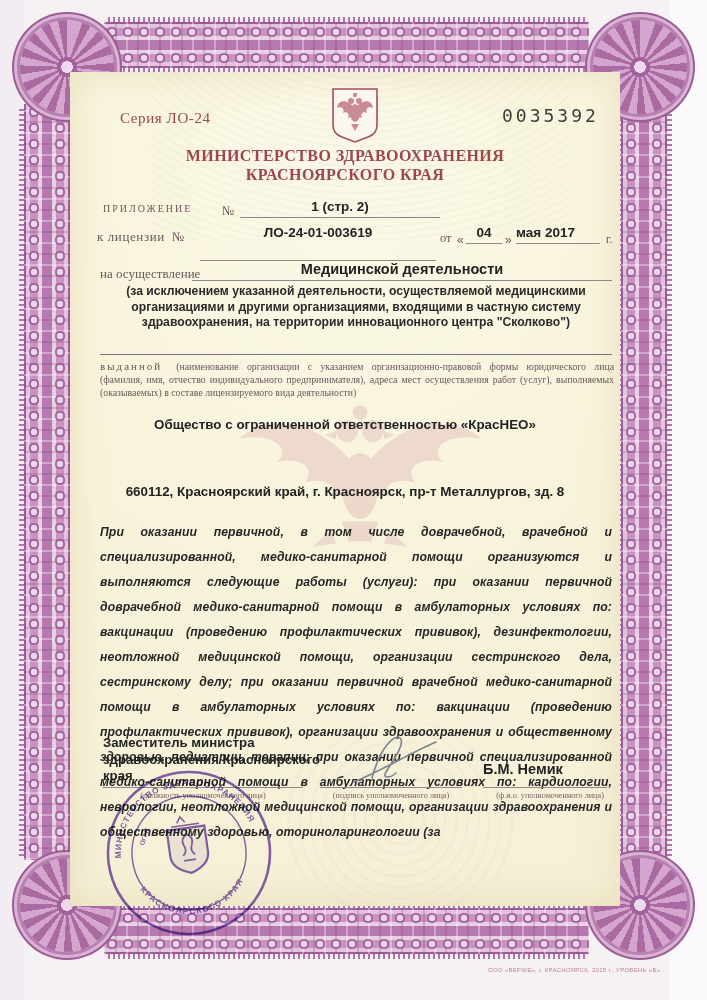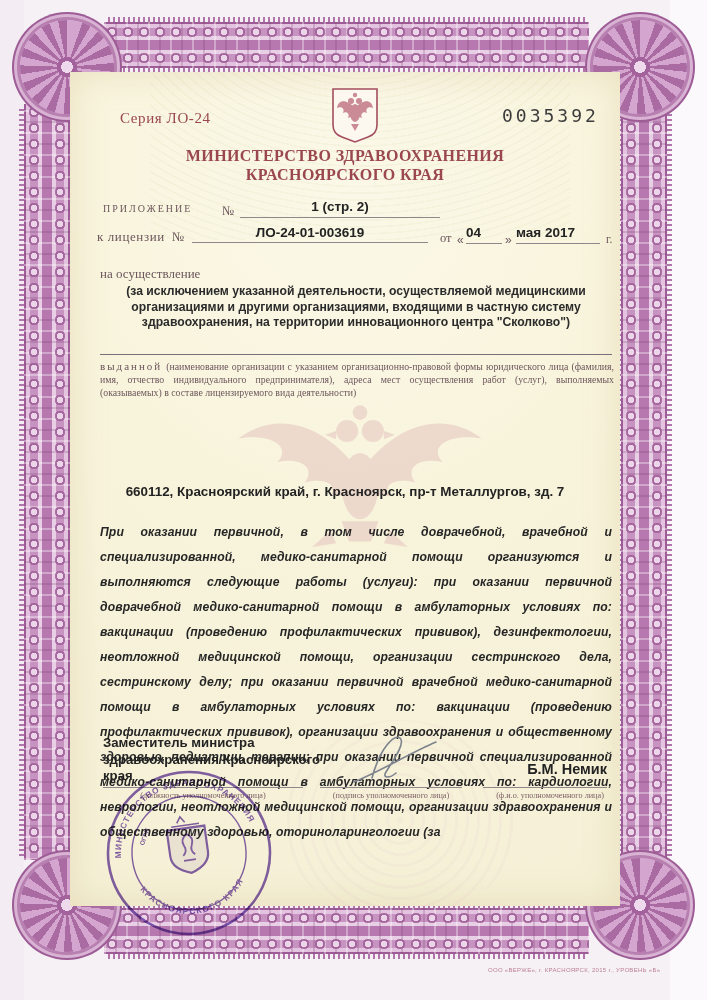--- a/index.html
+++ b/index.html
@@ -76,44 +76,44 @@
   .caption{font-family:"Liberation Serif",serif;font-size:8.2px;color:#7d6065;text-align:center;}
   #series{left:120px;top:110px;font-size:15px;letter-spacing:.6px;}
   #serial{left:502px;top:105px;font-size:18px;letter-spacing:3px;color:#3c3c3c;}
   #title{left:70px;top:146px;width:550px;text-align:center;font-weight:bold;font-size:16px;line-height:19px;letter-spacing:.4px;}
   #emblem{left:330px;top:86px;width:50px;height:58px;}
   #appendix-label{left:103px;top:203px;font-size:10px;letter-spacing:2px;}
   #appendix-nosign{left:222px;top:203px;font-size:13px;}
   #appendix-line{left:240px;top:199px;width:200px;text-align:center;font-size:13.5px;border-bottom:1px solid #8f878b;padding-bottom:3px;}
   #license-label{left:97px;top:229px;font-size:13px;letter-spacing:.6px;}
   #license-nosign{left:172px;top:229px;font-size:13px;}
-  #license-line{left:192px;top:225px;width:236px;text-align:center;font-size:13.5px;border-bottom:1px solid #8f878b;padding-bottom:2px;}
+  #license-line{left:200px;top:225px;width:236px;text-align:center;font-size:13.5px;border-bottom:1px solid #8f878b;padding-bottom:20px;}
   #from-label{left:440px;top:231px;font-size:12.5px;}
   #q-open{left:457px;top:233px;font-size:12px;color:#6d565c;}
-  #day-line{left:466px;top:225px;width:36px;font-size:13.5px;border-bottom:1px solid #8f878b;padding-bottom:3px;}
+  #day-line{left:466px;top:225px;width:36px;text-align:center;font-size:13.5px;border-bottom:1px solid #8f878b;padding-bottom:3px;}
   #q-close{left:505px;top:233px;font-size:12px;color:#6d565c;}
   #month-line{left:516px;top:225px;width:84px;font-size:13.5px;border-bottom:1px solid #8f878b;padding-bottom:3px;white-space:nowrap;}
   #year-suffix{left:606px;top:233px;font-size:11.5px;}
   #activity-label{left:100px;top:266px;font-size:13px;text-align:right;}
   #activity-line{left:192px;top:261px;width:420px;text-align:center;font-size:14.5px;border-bottom:1px solid #8f878b;padding-bottom:3px;}
   #exception{left:96px;top:284px;width:520px;text-align:center;font-weight:bold;font-size:12.2px;line-height:15.6px;color:#2b2b2b;}
   #rule{left:100px;top:354px;width:512px;border-top:1.6px solid #75707a;}
   #issued{left:100px;top:360px;width:514px;font-size:9.8px;line-height:12.8px;text-align:justify;color:#6d565c;}
-  #issued .issued-word{font-size:11px;letter-spacing:2px;margin-right:4px;}
+  #issued .issued-word{font-size:11px;letter-spacing:2px;margin-right:14px;}
   #org-name{left:80px;top:417px;width:530px;text-align:center;font-size:13.4px;}
   #org-address{left:80px;top:484px;width:530px;text-align:center;font-size:13.4px;}
   #works{left:100px;top:520px;width:512px;font-weight:bold;font-size:12.2px;line-height:25px;text-align:justify;color:#262626;letter-spacing:.1px;font-style:italic;}
   #sig-position{left:103px;top:735px;width:230px;font-weight:bold;font-size:13.2px;line-height:16.6px;color:#232323;}
   #sig-line-left{left:103px;top:787px;width:200px;border-top:1px solid #8f878b;}
   #sig-line-mid{left:320px;top:787px;width:142px;border-top:1px solid #8f878b;}
   #sig-line-right{left:483px;top:787px;width:124px;border-top:1px solid #8f878b;}
   #sig-cap-left{left:103px;top:791px;width:200px;}
   #sig-cap-mid{left:308px;top:791px;width:166px;}
   #sig-cap-right{left:482px;top:791px;width:136px;}
-  #sig-name{left:483px;top:761px;width:124px;text-align:right;font-weight:bold;font-size:14.5px;color:#232323;}
+  #sig-name{left:483px;top:761px;width:124px;font-weight:bold;font-size:14.5px;color:#232323;}
   #signature-svg{left:338px;top:728px;width:112px;height:58px;}
   #stamp{left:104px;top:768px;width:170px;height:170px;transform:rotate(-8deg);opacity:.92;mix-blend-mode:multiply;}
   #stamp text{fill:#7a55b5;font-family:"Liberation Sans",sans-serif;font-weight:bold;}
   #footer-note{left:70px;top:883px;width:550px;text-align:center;font-family:"Liberation Serif",serif;font-weight:600;font-size:13.8px;letter-spacing:.5px;color:#8a4350;}
   #print-info{left:488px;top:967px;font-size:6px;color:#bb7f92;letter-spacing:.3px;white-space:nowrap;}
   #watermark{left:222px;top:382px;width:276px;height:190px;opacity:.33;pointer-events:none;}
 </style>
 </head>
 <body>
 
@@ -176,29 +176,31 @@
   <div class="abs label" id="license-nosign">№</div>
   <div class="abs fill" id="license-line">ЛО-24-01-003619</div>
   <div class="abs label" id="from-label">от</div>
   <div class="abs" id="q-open">«</div>
   <div class="abs fill" id="day-line">04</div>
   <div class="abs" id="q-close">»</div>
   <div class="abs fill" id="month-line">мая 2017</div>
   <div class="abs label" id="year-suffix">г.</div>
 
   <div class="abs label" id="activity-label">на осуществление</div>
+  <div class="abs fill" id="activity-line">Медицинской деятельности</div>
   <div class="abs" id="exception">(за исключением указанной деятельности, осуществляемой медицинскими организациями и другими организациями, входящими в частную систему здравоохранения, на территории инновационного центра "Сколково")</div>
 
   <div class="abs" id="rule"></div>
 
   <div class="abs serif" id="issued">
     <span class="issued-word">выданной</span><span>(наименование организации с указанием организационно-правовой формы юридического лица (фамилия, имя, отчество индивидуального предпринимателя), адреса мест осуществления работ (услуг), выполняемых (оказываемых) в составе лицензируемого вида деятельности)</span>
   </div>
 
-  <div class="abs fill" id="org-address">660112, Красноярский край, г. Красноярск, пр-т Металлургов, зд. 7</div>
+  <div class="abs fill" id="org-name">Общество с ограниченной ответственностью «КрасНЕО»</div>
+  <div class="abs fill" id="org-address">660112, Красноярский край, г. Красноярск, пр-т Металлургов, зд. 8</div>
 
   <div class="abs" id="works">При оказании первичной, в том числе доврачебной, врачебной и специализированной, медико-санитарной помощи организуются и выполняются следующие работы (услуги): при оказании первичной доврачебной медико-санитарной помощи в амбулаторных условиях по: вакцинации (проведению профилактических прививок), дезинфектологии, неотложной медицинской помощи, организации сестринского дела, сестринскому делу; при оказании первичной врачебной медико-санитарной помощи в амбулаторных условиях по: вакцинации (проведению профилактических прививок), организации здравоохранения и общественному здоровью, педиатрии, терапии; при оказании первичной специализированной медико-санитарной помощи в амбулаторных условиях по: кардиологии, неврологии, неотложной медицинской помощи, организации здравоохранения и общественному здоровью, оториноларингологии (за</div>
 
   <div class="abs" id="sig-position">Заместитель министра здравоохранения Красноярского края</div>
   <div class="abs" id="sig-line-left"></div>
   <div class="abs" id="sig-line-mid"></div>
   <div class="abs" id="sig-line-right"></div>
   <div class="abs caption" id="sig-cap-left">(должность уполномоченного лица)</div>
   <div class="abs caption" id="sig-cap-mid">(подпись уполномоченного лица)</div>
   <div class="abs caption" id="sig-cap-right">(ф.и.о. уполномоченного лица)</div>

